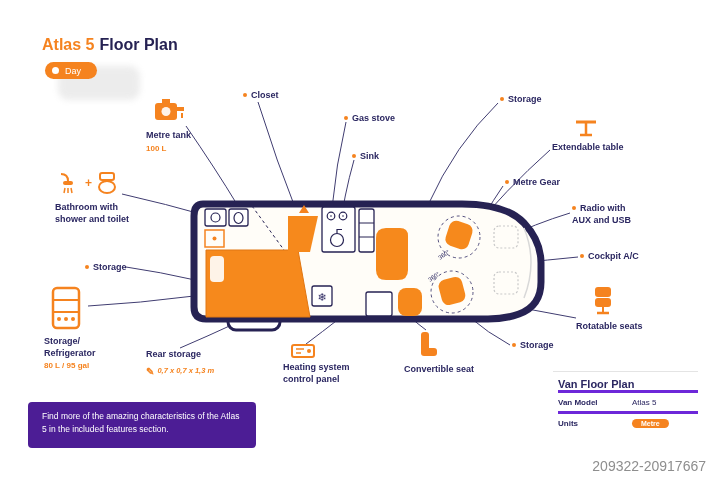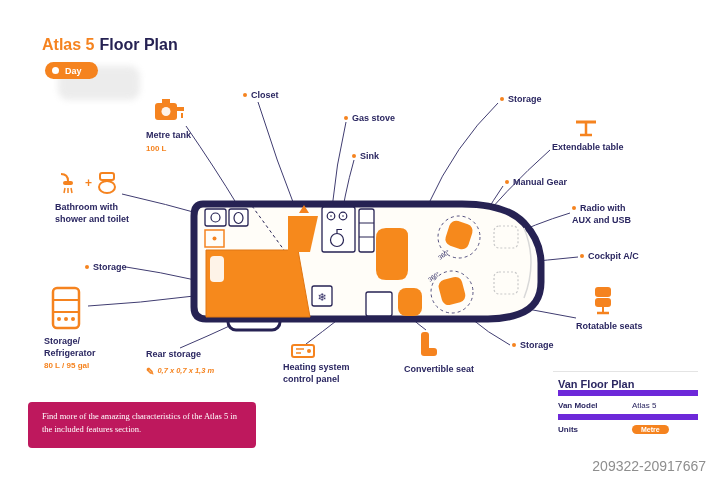--- a/index.html
+++ b/index.html
@@ -3,46 +3,46 @@
 <meta charset="utf-8">
 <style>
   html,body{margin:0;padding:0;}
   body{width:720px;height:480px;position:relative;background:#ffffff;overflow:hidden;
        font-family:"Liberation Sans", sans-serif;}
   .title{position:absolute;left:42px;top:36px;font-size:16px;font-weight:700;color:#262253;z-index:4;}
   .title .accent{color:#f5831f;}
   .title .rest{margin-left:5px;}
   .day{position:absolute;left:45px;top:62px;height:17px;background:#f5831f;border-radius:9px;
        display:flex;align-items:center;gap:6px;padding:0 16px 0 7px;color:#fff;font-size:9px;
-       font-weight:700;z-index:4;cursor:pointer;}
+       font-weight:400;z-index:4;cursor:pointer;}
   .day-dot{width:7px;height:7px;border-radius:50%;background:#fff;}
   .smudge{position:absolute;left:58px;top:66px;width:82px;height:34px;background:#9a9a9a;
           opacity:.18;filter:blur(3px);border-radius:10px;z-index:1;}
   .plan-svg{position:absolute;left:0;top:0;z-index:2;}
   .callout{position:absolute;z-index:3;color:#2b2761;font-size:9px;font-weight:700;line-height:1.3;}
   .callout .val{color:#f5831f;font-size:8px;margin-top:2px;display:block;font-weight:700;}
   .dot > .lbl::before{content:"";display:inline-block;width:4px;height:4px;border-radius:50%;
         background:#f5831f;margin-right:4px;vertical-align:1px;}
   .ic{display:block;margin-bottom:4px;}
   .bath-icons{position:absolute;left:55px;top:170px;display:flex;align-items:center;gap:4px;z-index:3;}
   .plus{color:#f5831f;font-size:12px;font-weight:700;}
   .dims{display:flex;align-items:center;gap:3px;color:#f5831f;font-size:7.5px;font-style:italic;
         font-weight:600;margin-top:4px;}
   .pencil{font-style:normal;font-size:10px;color:#f5831f;}
   .panel-divider{position:absolute;left:553px;top:371px;width:145px;height:1px;background:#e4e4e4;z-index:3;}
   .info-panel{position:absolute;left:558px;top:378px;width:140px;z-index:3;}
   .info-title{font-size:11px;font-weight:700;color:#2b2761;}
   .info-row{display:flex;align-items:flex-start;font-size:8px;color:#2b2761;padding:4.5px 0;
-            border-top:6px solid #6d28d9;}
+            border-top:3px solid #6d28d9;}
   .info-row .k{font-weight:700;width:74px;}
   .badge{background:#f5831f;color:#fff;border-radius:8px;padding:1px 9px;font-size:7px;
          font-weight:700;cursor:pointer;}
-  .note{position:absolute;left:28px;top:402px;width:228px;height:46px;background:#be185d;
+  .note{position:absolute;left:28px;top:402px;width:228px;height:46px;background:#4c1d95;
         border-radius:4px;color:#fff;font-size:8.5px;line-height:1.55;padding:8px 14px;
-        box-sizing:border-box;z-index:3;font-weight:400;font-family:Liberation Serif, serif;}
+        box-sizing:border-box;z-index:3;font-weight:400;}
   .wm{position:absolute;right:14px;bottom:6px;color:#8e8e8e;font-size:14px;z-index:3;}
 </style>
 </head>
 <body>
 
 <div class="smudge"></div>
 
 <div class="title">
   <span class="accent">Atlas 5</span><span class="rest">Floor Plan</span>
 </div>
@@ -158,21 +158,21 @@
 <div class="callout" style="left:552px;top:118px;width:110px;">
   <svg class="ic" style="margin-left:22px;" width="24" height="20" viewBox="0 0 24 20">
     <line x1="2" y1="4" x2="22" y2="4" stroke="#f5831f" stroke-width="3"></line>
     <line x1="12" y1="4" x2="12" y2="16" stroke="#f5831f" stroke-width="2.5"></line>
     <line x1="6" y1="17" x2="18" y2="17" stroke="#f5831f" stroke-width="2.5"></line>
   </svg>
   <span class="lbl">Extendable table</span>
 </div>
 
 <div class="callout dot" style="left:505px;top:177px;">
-  <span class="lbl">Manual Gear</span>
+  <span class="lbl">Metre Gear</span>
 </div>
 
 <div class="callout dot" style="left:572px;top:203px;width:72px;">
   <span class="lbl">Radio with AUX and USB</span>
 </div>
 
 <div class="callout dot" style="left:580px;top:251px;">
   <span class="lbl">Cockpit A/C</span>
 </div>
 

